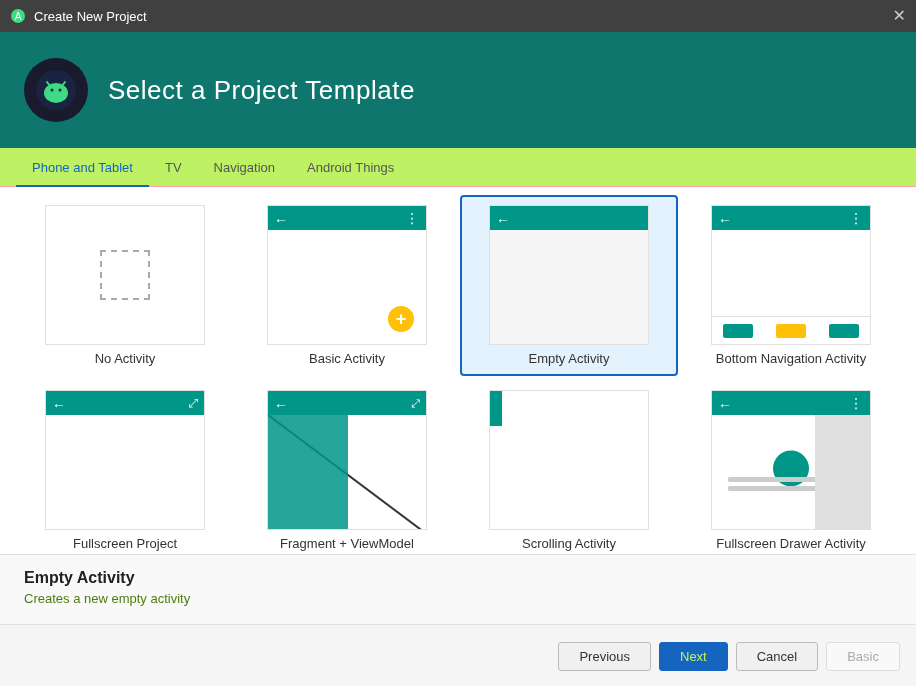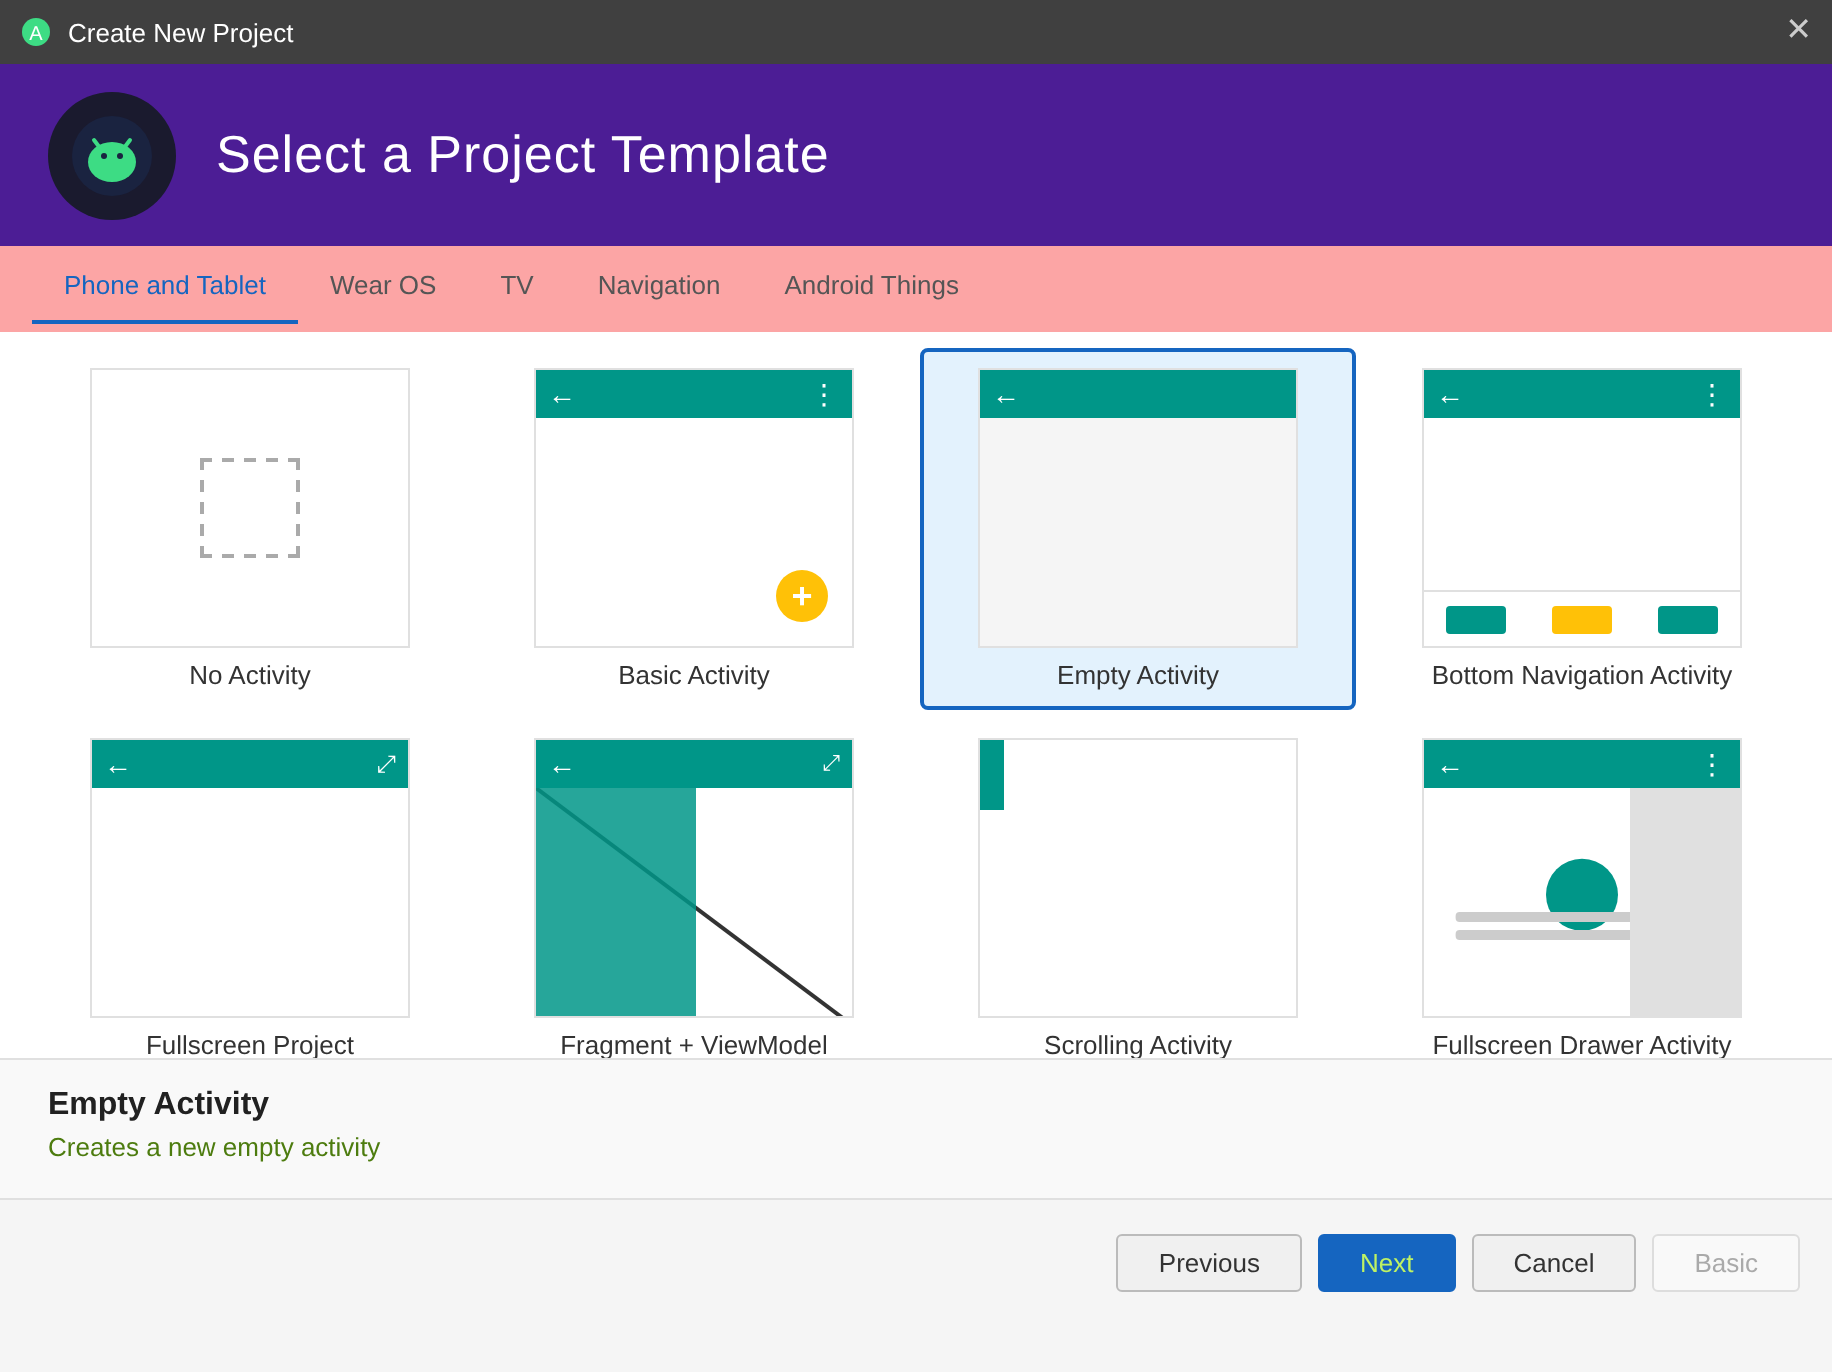--- a/index.html
+++ b/index.html
@@ -38,22 +38,22 @@
       color: #cccccc;
       font-size: 16px;
       cursor: pointer;
       background: none;
       border: none;
       line-height: 1;
     }
 
     
     .dialog-header {
-      background: #4c1d95;
-      height: 91px;
+      background: #0f766e;
+      height: 116px;
       display: flex;
       align-items: center;
       padding: 0 24px;
       gap: 20px;
     }
     .header-logo {
       width: 64px;
       height: 64px;
       background: #1a1a2e;
       border-radius: 50%;
@@ -74,23 +74,23 @@
       background: #ffffff;
       display: flex;
       flex-direction: column;
       height: calc(686px - 32px - 110px - 68px);
       overflow: hidden;
     }
 
     
     .tabs-bar {
       display: flex;
-      border-bottom: 5px solid #fca5a5;
+      border-bottom: 1px solid #fca5a5;
       padding: 0 16px;
-      background: #fca5a5;
+      background: #bef264;
     }
     .tab {
       padding: 12px 16px 10px;
       font-size: 13px;
       color: #555;
       cursor: pointer;
       border-bottom: 2px solid transparent;
       margin-bottom: -1px;
       white-space: nowrap;
     }
@@ -372,21 +372,20 @@
       <line x1="27" y1="17" x2="30" y2="13" stroke="#3ddc84" stroke-width="2" stroke-linecap="round"></line>
     </svg>
   </div>
   <h1 class="header-title">Select a Project Template</h1>
 </div>
 
 <div class="dialog-content">
 
   <div class="tabs-bar">
     <div class="tab active">Phone and Tablet</div>
-    <div class="tab">Wear OS</div>
     <div class="tab">TV</div>
     <div class="tab">Navigation</div>
     <div class="tab">Android Things</div>
   </div>
 
   <div class="template-grid">
 
     <div class="template-item">
       <div class="template-preview preview-no-activity">
         <div class="dashed-box"></div>

